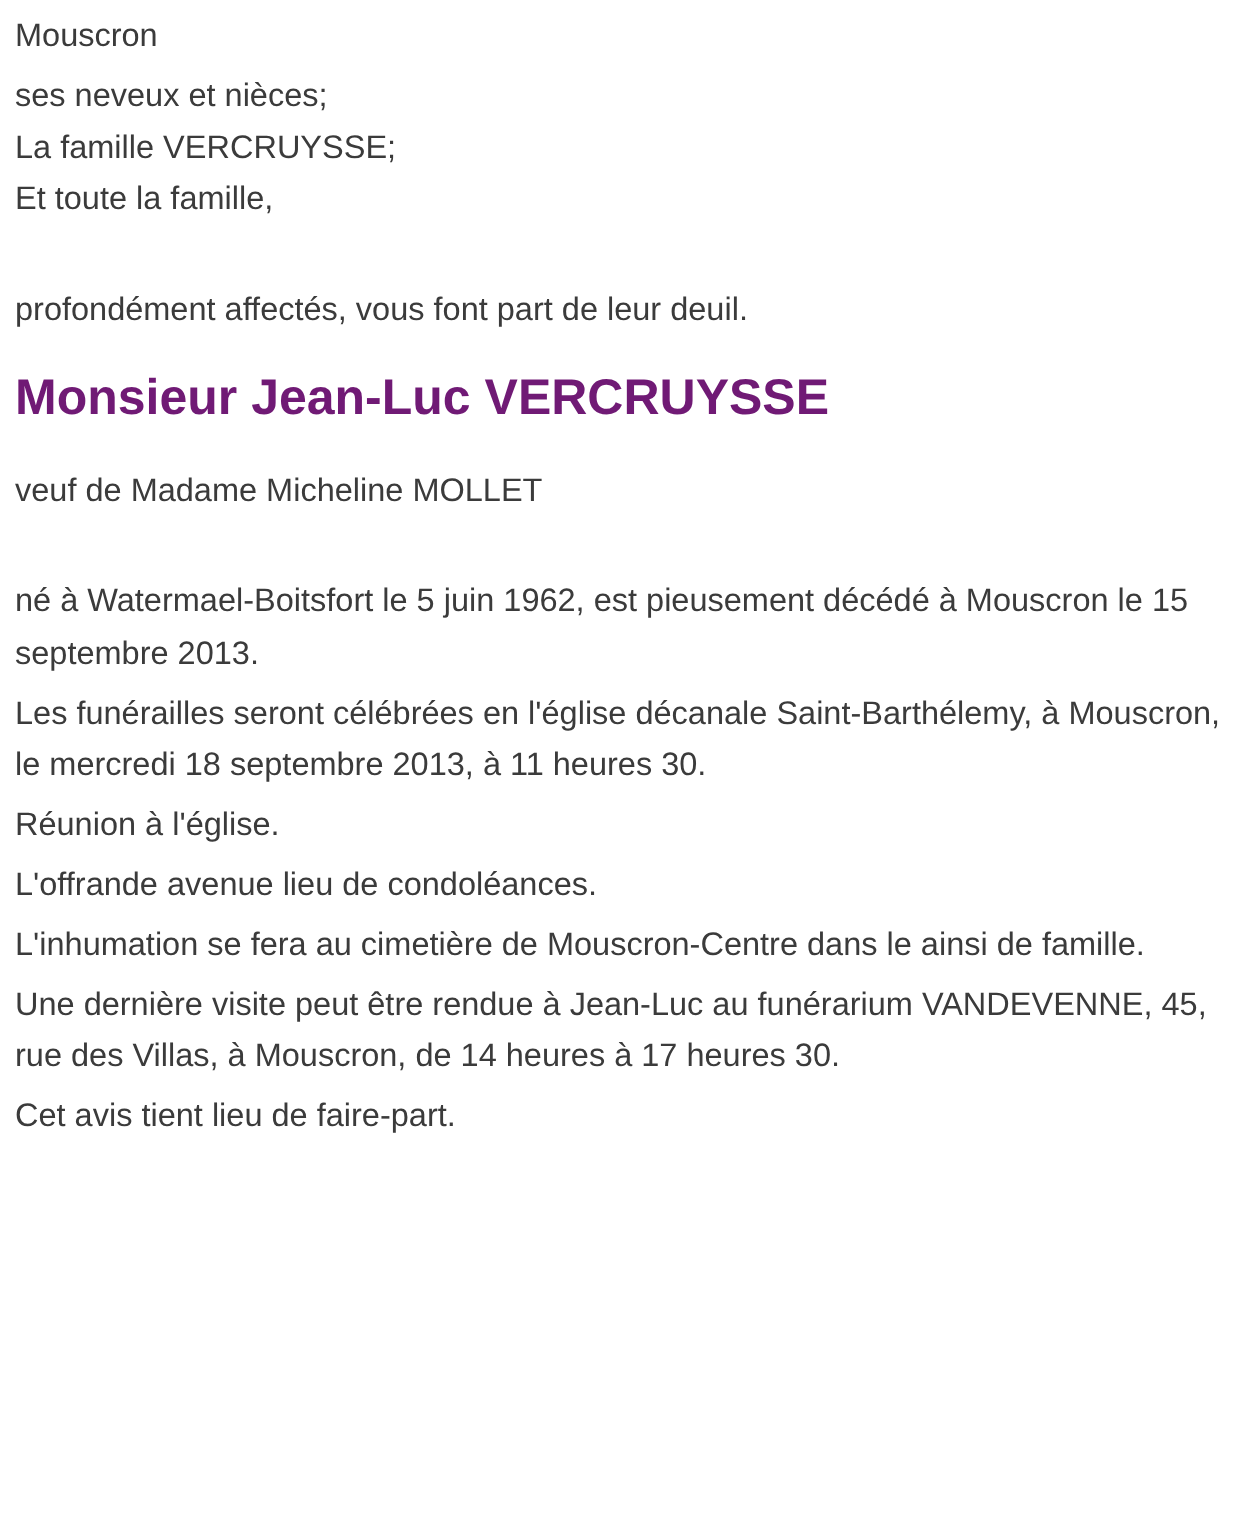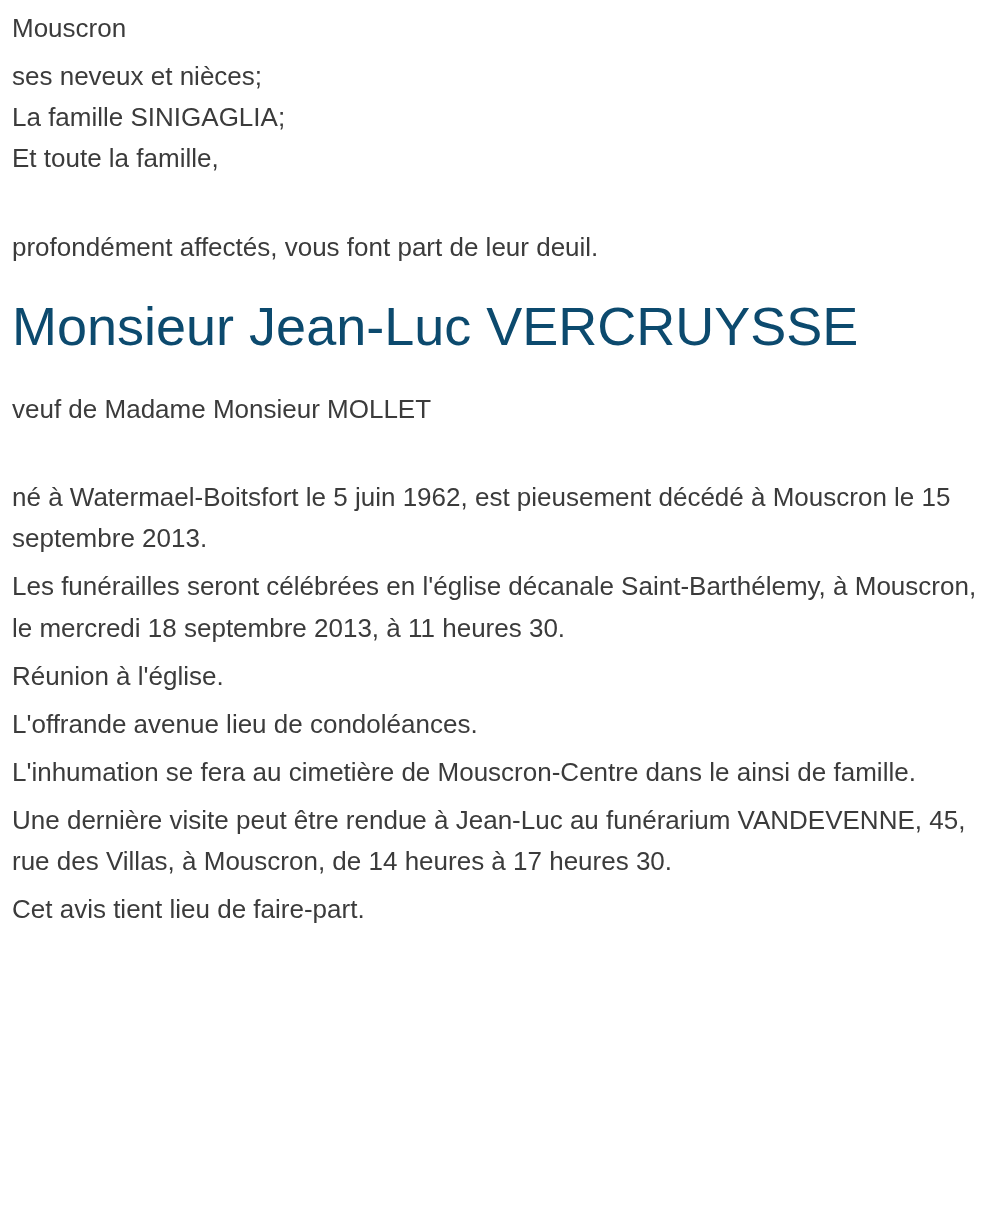--- a/index.html
+++ b/index.html
@@ -27,51 +27,51 @@
   .family-block div {
     margin: 0;
   }
   .spacer-line {
     height: 40px;
   }
   p.para {
     margin: 0 0 7px 0;
   }
   h1.deceased {
-    font-size: 54px;
+    font-size: 40px;
     line-height: 1.2;
-    font-weight: 400;
-    color: #0c4a6e;
+    font-weight: 700;
+    color: #701a75;
     margin: 26px 0 30px 0;
     letter-spacing: 0px;
   }
   .spouse {
     margin: 0 0 7px 0;
   }
 </style>
 </head>
 <body>
 
 <div class="page">
 
   <p class="city para">Mouscron</p>
 
   <div class="family-block">
     <div>ses neveux et nièces;</div>
-    <div>La famille SINIGAGLIA;</div>
+    <div>La famille VERCRUYSSE;</div>
     <div>Et toute la famille,</div>
   </div>
 
   <div class="spacer-line"></div>
 
   <p class="para">profondément affectés, vous font part de leur deuil.</p>
 
   <h1 class="deceased">Monsieur Jean-Luc VERCRUYSSE</h1>
 
-  <p class="spouse para">veuf de Madame Monsieur MOLLET</p>
+  <p class="spouse para">veuf de Madame Micheline MOLLET</p>
 
   <div class="spacer-line"></div>
 
   <p class="para">né à Watermael-Boitsfort le 5 juin 1962, est pieusement décédé à Mouscron le 15 septembre 2013.</p>
   <p class="para">Les funérailles seront célébrées en l'église décanale Saint-Barthélemy, à Mouscron, le mercredi 18 septembre 2013, à 11 heures 30.</p>
   <p class="para">Réunion à l'église.</p>
   <p class="para">L'offrande avenue lieu de condoléances.</p>
   <p class="para">L'inhumation se fera au cimetière de Mouscron-Centre dans le ainsi de famille.</p>
   <p class="para">Une dernière visite peut être rendue à Jean-Luc au funérarium VANDEVENNE, 45, rue des Villas, à Mouscron, de 14 heures à 17 heures 30.</p>
   <p class="para">Cet avis tient lieu de faire-part.</p>

